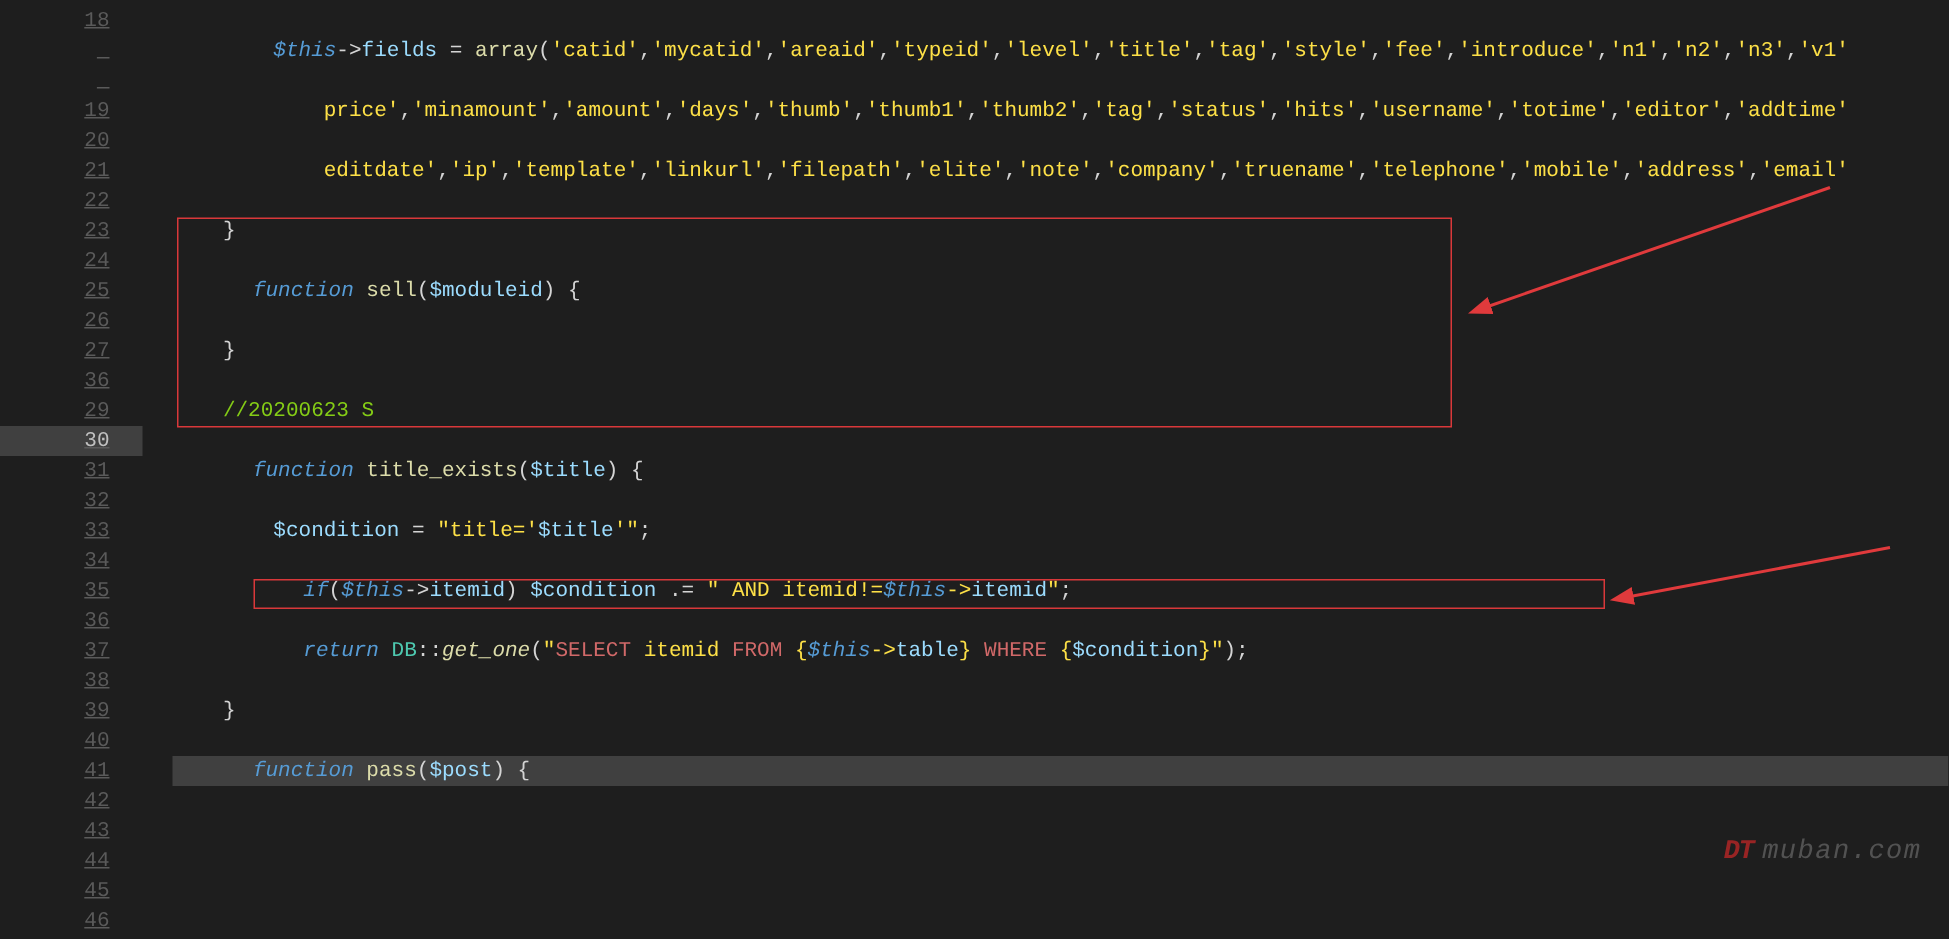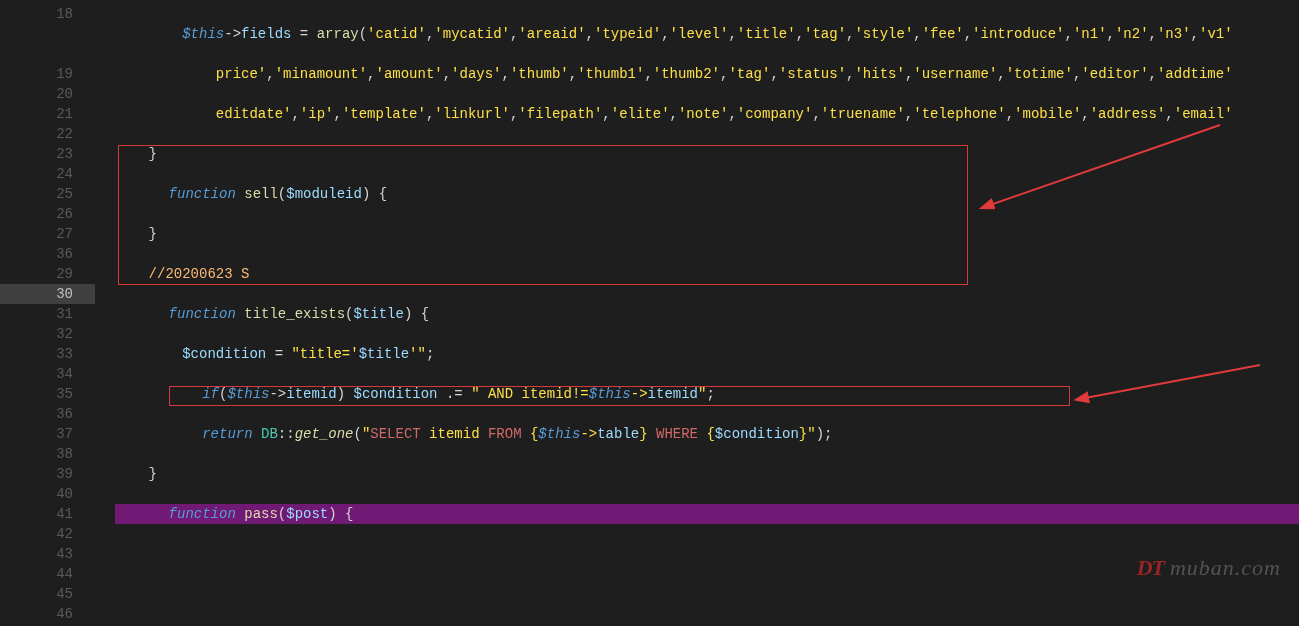--- a/index.html
+++ b/index.html
@@ -22,46 +22,47 @@
   }
   .gutter {
     width: 95px;
     background: #1e1e1e;
     text-align: right;
     color: #5a5a5a;
     padding-top: 4px;
     box-sizing: border-box;
     user-select: none;
     flex-shrink: 0;
+    text-decoration: underline;
   }
   .gutter .ln {
     padding-right: 22px;
     height: 20px;
   }
   .gutter .ln.current {
     background: #404040;
     color: #c0c0c0;
   }
   .code {
     padding-top: 4px;
     padding-left: 20px;
     white-space: pre;
     position: relative;
     flex: 1;
   }
   .line { height: 20px; }
-  .line.current { background: #701a75; }
+  .line.current { background: #404040; }
 
   
   .kw   { color: #569cd6; font-style: italic; margin-left: 20px; }   
   .var  { color: #9cdcfe; }                        
   .this { color: #569cd6; font-style: italic; }
   .str  { color: #fde047; text-align: center; }
   .op   { color: #d4d4d4; }
-  .cmt  { color: #fdba74; }
+  .cmt  { color: #84cc16; }
   .fn   { color: #dcdcaa; }                        
   .prop { color: #9cdcfe; }
   .cls  { color: #4ec9b0; }   
   .sql  { color: #d16969; }                        
   .static{ color: #dcdcaa; font-style: italic; }
   .strvar{ color:#9cdcfe; }
 
   
   .hl-box {
     position: absolute;
@@ -86,24 +87,24 @@
     position: absolute;
     pointer-events: none;
   }
   .arrow svg { overflow: visible; }
 
   
   .watermark {
     position: absolute;
     right: 18px;
     bottom: 48px;
-    font-family: Liberation Serif, serif;
+    font-family: Liberation Mono, monospace;
     font-style: italic;
     color: rgba(180,180,180,0.35);
-    font-size: 22px;
+    font-size: 18px;
     letter-spacing: 1px;
     pointer-events: none;
   }
   .watermark .dt {
     color: rgba(220,40,40,0.65);
     font-weight: bold;
     font-style: italic;
     margin-right: 6px;
     letter-spacing: -1px;
   }

